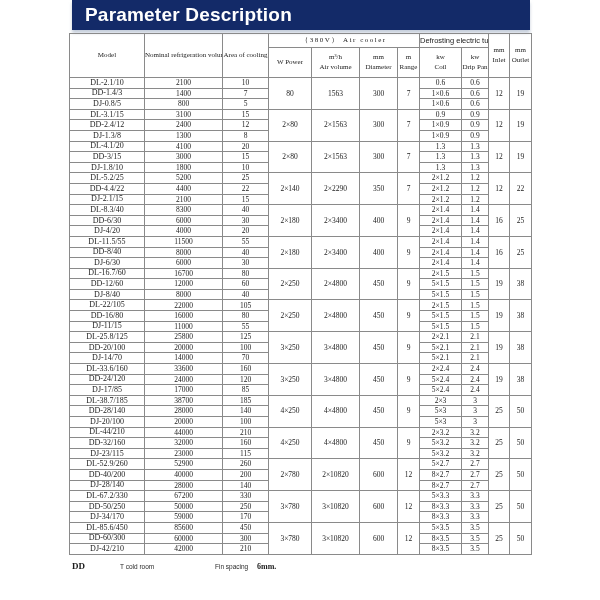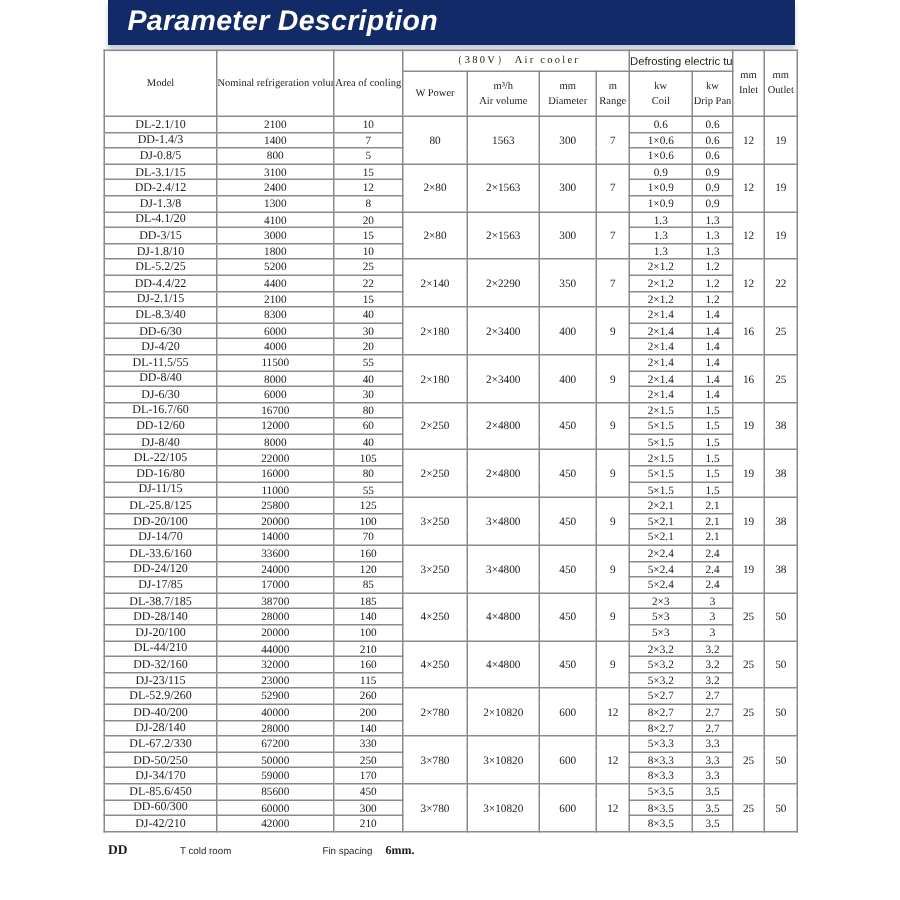--- a/index.html
+++ b/index.html
@@ -8,21 +8,21 @@
     font-family:"Liberation Serif", serif;color:#1c1c1c;overflow:hidden;
   }
   
   .title-bar{
     position:absolute;left:72px;top:0;width:458px;height:30px;
     background:#132a68;color:#ffffff;display:flex;align-items:center;
     box-shadow:0 3px 3px rgba(150,165,190,.55);
   }
   .title-bar h1{
     margin:0 0 0 13px;font-family:"Liberation Sans", sans-serif;
-    font-size:19px;font-weight:bold;letter-spacing:.2px;font-style:italic;
+    font-size:19px;font-weight:bold;letter-spacing:.2px;
   }
   
   .tbl-wrap{position:absolute;left:69px;top:33px;width:463px;}
   table{
     border-collapse:collapse;table-layout:fixed;width:462px;
     font-family:"Liberation Serif", serif;
   }
   td,th{
     border:1px solid #8a8a8a;text-align:center;vertical-align:middle;
     padding:0;overflow:hidden;white-space:nowrap;

